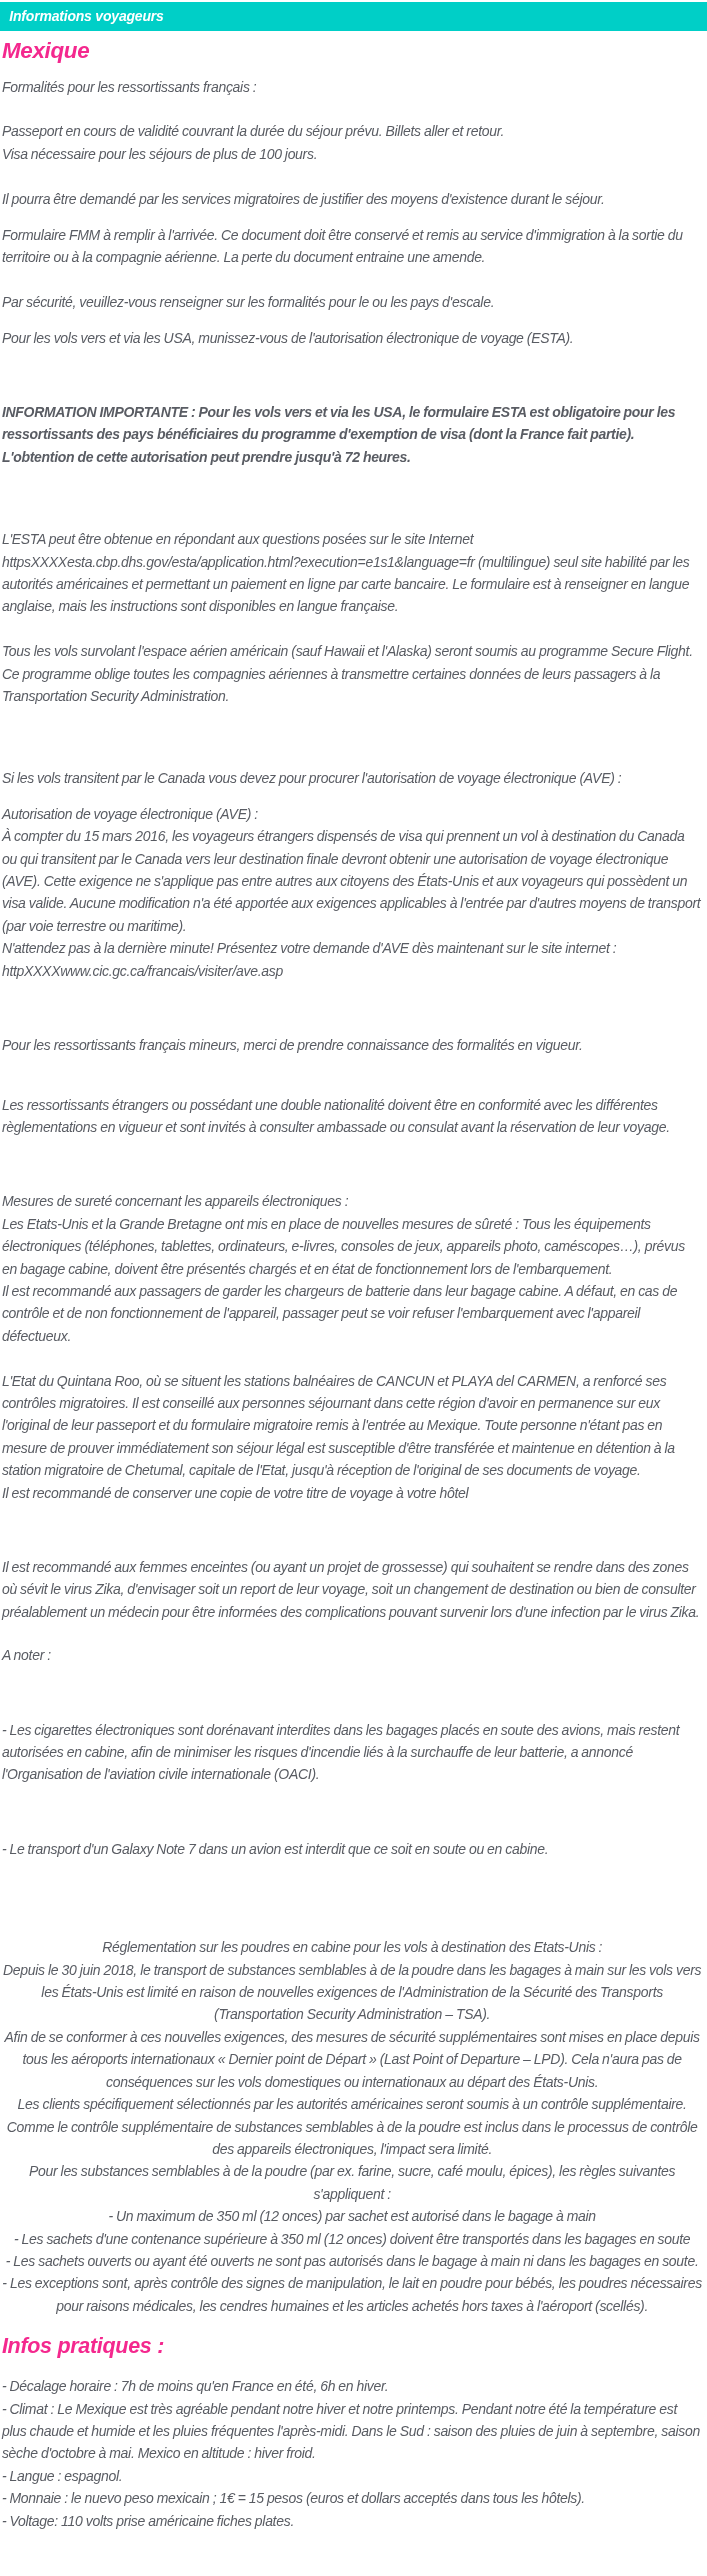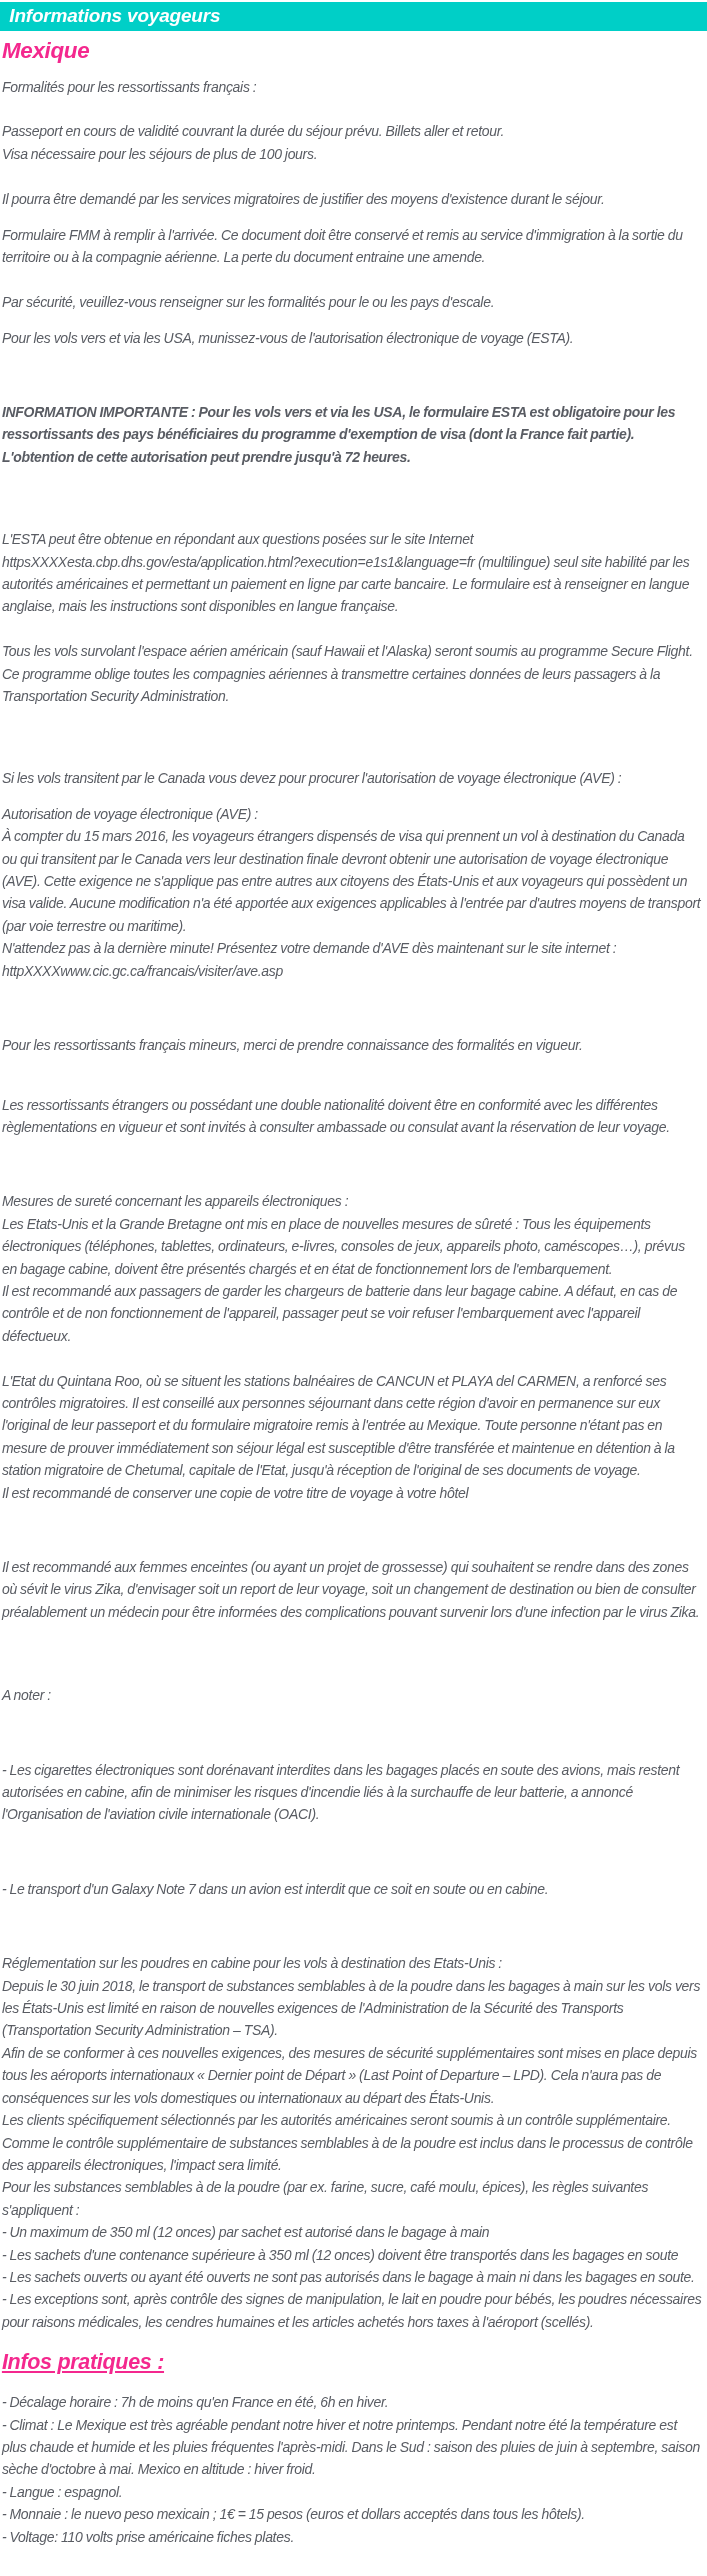--- a/index.html
+++ b/index.html
@@ -13,21 +13,21 @@
   body{
     width:708px;height:2576px;overflow:hidden;background:#fff;
     font-family:"Liberation Sans", sans-serif;
   }
   .topbar{
     margin-top:1.9px;height:29px;background:var(--c-header);
     display:flex;align-items:center;
   }
   .topbar-title{
     color:var(--c-header-text);font-weight:bold;font-style:italic;
-    font-size:19px;padding-left:9.3px;letter-spacing:-0.2px;
+    font-size:14px;padding-left:9.3px;letter-spacing:-0.2px;
   }
   .country{
     color:var(--c-accent);font-style:italic;font-weight:bold;
     font-size:22.4px;line-height:26px;margin:7.5px 0 0 1.9px;letter-spacing:-0.3px;
   }
   #content{
     padding:0 5.6px 0 1.9px;color:var(--c-text);font-style:italic;
     font-size:14px;line-height:22.4px;letter-spacing:-0.3px;word-spacing:-0.4px;
   }
   #content p.para{
@@ -63,34 +63,34 @@
 À compter du 15 mars 2016, les voyageurs étrangers dispensés de visa qui prennent un vol à destination du Canada ou qui transitent par le Canada vers leur destination finale devront obtenir une autorisation de voyage électronique (AVE). Cette exigence ne s'applique pas entre autres aux citoyens des États-Unis et aux voyageurs qui possèdent un visa valide. Aucune modification n'a été apportée aux exigences applicables à l'entrée par d'autres moyens de transport (par voie terrestre ou maritime).
 N'attendez pas à la dernière minute! Présentez votre demande d'AVE dès maintenant sur le site internet : httpXXXXwww.cic.gc.ca/francais/visiter/ave.asp</p>
       <p class="para" style="margin-top: 52px;">Pour les ressortissants français mineurs, merci de prendre connaissance des formalités en vigueur.</p>
       <p class="para" style="margin-top: 37px;">Les ressortissants étrangers ou possédant une double nationalité doivent être en conformité avec les différentes règlementations en vigueur et sont invités à consulter ambassade ou consulat avant la réservation de leur voyage.</p>
       <p class="para" style="margin-top: 52px;">Mesures de sureté concernant les appareils électroniques :
 Les Etats-Unis et la Grande Bretagne ont mis en place de nouvelles mesures de sûreté : Tous les équipements électroniques (téléphones, tablettes, ordinateurs, e-livres, consoles de jeux, appareils photo, caméscopes…), prévus en bagage cabine, doivent être présentés chargés et en état de fonctionnement lors de l'embarquement.
 Il est recommandé aux passagers de garder les chargeurs de batterie dans leur bagage cabine. A défaut, en cas de contrôle et de non fonctionnement de l'appareil, passager peut se voir refuser l'embarquement avec l'appareil défectueux.</p>
       <p class="para" style="margin-top: 22.4px;">L'Etat du Quintana Roo, où se situent les stations balnéaires de CANCUN et PLAYA del CARMEN, a renforcé ses contrôles migratoires. Il est conseillé aux personnes séjournant dans cette région d'avoir en permanence sur eux l'original de leur passeport et du formulaire migratoire remis à l'entrée au Mexique. Toute personne n'étant pas en mesure de prouver immédiatement son séjour légal est susceptible d'être transférée et maintenue en détention à la station migratoire de Chetumal, capitale de l'Etat, jusqu'à réception de l'original de ses documents de voyage.
 Il est recommandé de conserver une copie de votre titre de voyage à votre hôtel</p>
       <p class="para" style="margin-top: 52px;">Il est recommandé aux femmes enceintes (ou ayant un projet de grossesse) qui souhaitent se rendre dans des zones où sévit le virus Zika, d'envisager soit un report de leur voyage, soit un changement de destination ou bien de consulter préalablement un médecin pour être informées des complications pouvant survenir lors d'une infection par le virus Zika.</p>
-      <p class="para" style="margin-top: 61px;">A noter :</p>
+      <p class="para" style="margin-top: 21px;">A noter :</p>
       <p class="para" style="margin-top: 52px;">- Les cigarettes électroniques sont dorénavant interdites dans les bagages placés en soute des avions, mais restent autorisées en cabine, afin de minimiser les risques d'incendie liés à la surchauffe de leur batterie, a annoncé l'Organisation de l'aviation civile internationale (OACI).</p>
       <p class="para" style="margin-top: 52px;">- Le transport d'un Galaxy Note 7 dans un avion est interdit que ce soit en soute ou en cabine.</p>
-      <p class="para" style="margin-top: 52px;">Réglementation sur les poudres en cabine pour les vols à destination des Etats-Unis :
+      <p class="para" style="margin-top: 76px; text-align: center;">Réglementation sur les poudres en cabine pour les vols à destination des Etats-Unis :
 Depuis le 30 juin 2018, le transport de substances semblables à de la poudre dans les bagages à main sur les vols vers les États-Unis est limité en raison de nouvelles exigences de l'Administration de la Sécurité des Transports (Transportation Security Administration – TSA).
 Afin de se conformer à ces nouvelles exigences, des mesures de sécurité supplémentaires sont mises en place depuis tous les aéroports internationaux « Dernier point de Départ » (Last Point of Departure – LPD). Cela n'aura pas de conséquences sur les vols domestiques ou internationaux au départ des États-Unis.
 Les clients spécifiquement sélectionnés par les autorités américaines seront soumis à un contrôle supplémentaire.
 Comme le contrôle supplémentaire de substances semblables à de la poudre est inclus dans le processus de contrôle des appareils électroniques, l'impact sera limité.
 Pour les substances semblables à de la poudre (par ex. farine, sucre, café moulu, épices), les règles suivantes s'appliquent :
 - Un maximum de 350 ml (12 onces) par sachet est autorisé dans le bagage à main
 - Les sachets d'une contenance supérieure à 350 ml (12 onces) doivent être transportés dans les bagages en soute
 - Les sachets ouverts ou ayant été ouverts ne sont pas autorisés dans le bagage à main ni dans les bagages en soute.
 - Les exceptions sont, après contrôle des signes de manipulation, le lait en poudre pour bébés, les poudres nécessaires pour raisons médicales, les cendres humaines et les articles achetés hors taxes à l'aéroport (scellés).</p>
-      <h2 class="inner-heading" style="margin-top: 15px; text-decoration: underline;">Infos pratiques :</h2>
+      <h2 class="inner-heading" style="margin-top: 15px;">Infos pratiques :</h2>
       <p class="para" style="margin-top: 15px;">- Décalage horaire : 7h de moins qu'en France en été, 6h en hiver.
 - Climat : Le Mexique est très agréable pendant notre hiver et notre printemps. Pendant notre été la température est plus chaude et humide et les pluies fréquentes l'après-midi. Dans le Sud : saison des pluies de juin à septembre, saison sèche d'octobre à mai. Mexico en altitude : hiver froid.
 - Langue : espagnol.
 - Monnaie : le nuevo peso mexicain ; 1€ = 15 pesos (euros et dollars acceptés dans tous les hôtels).
 - Voltage: 110 volts prise américaine fiches plates.</p>
     </div>
 </div>
 
 
 </body></html>

